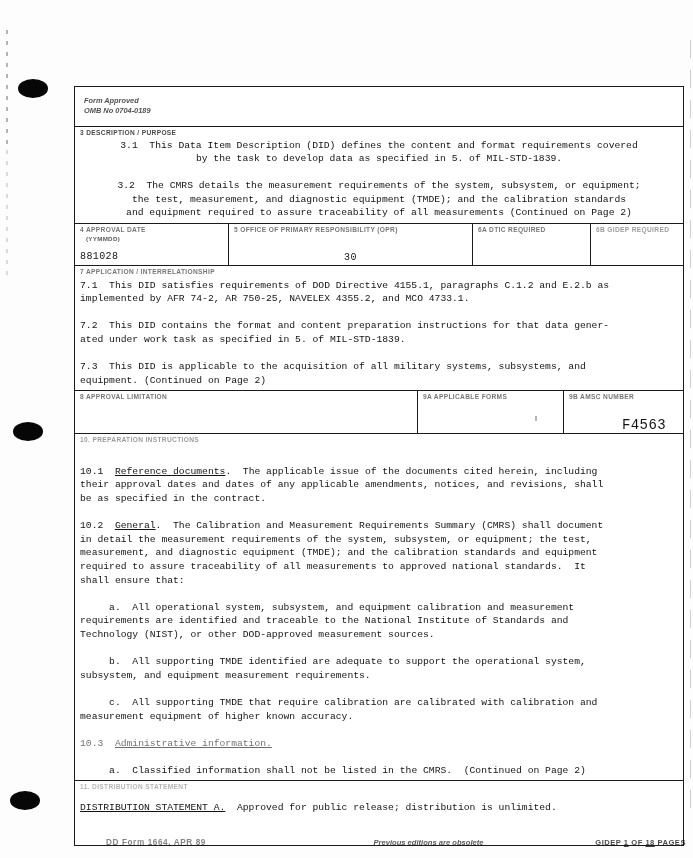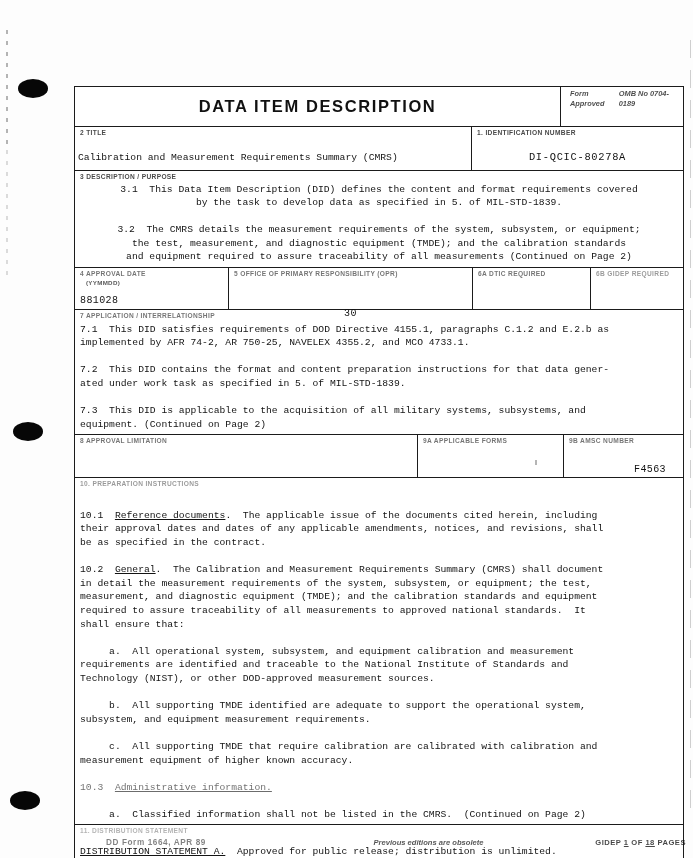--- a/index.html
+++ b/index.html
@@ -102,21 +102,21 @@
   #doc-title {
     font-family: "Liberation Sans", sans-serif;
     font-size: 16.5px;
     font-weight: bold;
     letter-spacing: 1.6px;
     color: #111;
   }
   #banner .omb-cell {
     width: 122px;
     display: flex;
-    flex-direction: row;
+    flex-direction: column;
     justify-content: center;
     padding-left: 9px;
   }
   .omb-line {
     font-family: "Liberation Sans", sans-serif;
     font-size: 7.4px;
     font-weight: bold;
     font-style: italic;
     line-height: 10px;
     color: #1d1d1d;
@@ -178,21 +178,21 @@
 
   
   #row-limit { height: 43px; }
   #row-limit .c-limit { width: 343px; }
   #row-limit .c-forms { width: 146px; }
   #row-limit .c-amsc  { flex: 1; }
   #amsc-value {
     position: absolute;
     right: 17px;
     bottom: 1px;
-    font-size: 10px;
+    font-size: 14px;
     letter-spacing: .4px;
   }
   .faint-speck {
     position: absolute;
     width: 2px; height: 5px;
     background: #6b6b6b;
     opacity: .5;
   }
 
   
@@ -249,39 +249,26 @@
   <div class="edge-ticks lower"></div>
   <div class="right-edge"></div>
 
   <div class="punch" style="left:18px; top:79px;"></div>
   <div class="punch" style="left:13px; top:422px;"></div>
   <div class="punch" style="left:10px; top:791px;"></div>
 
   <div id="form">
 
     <div class="row" id="banner">
-      <div class="cell title-cell">
-        <div id="doc-title">DATA ITEM DESCRIPTION</div>
-      </div>
       <div class="cell omb-cell">
         <div class="omb-line">Form Approved</div>
         <div class="omb-line">OMB No 0704-0189</div>
       </div>
     </div>
 
-    <div class="row" id="row-title">
-      <div class="cell c-title">
-        <div class="fld-label">2 TITLE</div>
-        <div class="body-text" id="title-value">Calibration and Measurement Requirements Summary (CMRS)</div>
-      </div>
-      <div class="cell c-ident">
-        <div class="fld-label">1. IDENTIFICATION NUMBER</div>
-        <div class="body-text" id="ident-value">DI-QCIC-80278A</div>
-      </div>
-    </div>
 
     <div class="row" id="row-desc">
       <div class="cell c-desc">
         <div class="fld-label">3 DESCRIPTION / PURPOSE</div>
         <div class="body-text" id="desc-body">3.1  This Data Item Description (DID) defines the content and format requirements covered
 by the task to develop data as specified in 5. of MIL-STD-1839.
 
 3.2  The CMRS details the measurement requirements of the system, subsystem, or equipment;
 the test, measurement, and diagnostic equipment (TMDE); and the calibration standards
 and equipment required to assure traceability of all measurements (Continued on Page 2)</div>
@@ -289,21 +276,21 @@
     </div>
 
     <div class="row" id="row-approval">
       <div class="cell c-appdate">
         <div class="fld-label smudge">4 APPROVAL DATE</div>
         <div class="fld-sub">(YYMMDD)</div>
         <div class="body-text val-line">881028</div>
       </div>
       <div class="cell c-opr">
         <div class="fld-label smudge">5 OFFICE OF PRIMARY RESPONSIBILITY (OPR)</div>
-        <div class="body-text val-line ctr" style="margin-top:28px">30</div>
+        <div class="body-text val-line ctr" style="margin-top:16px">30</div>
       </div>
       <div class="cell c-dtic">
         <div class="fld-label smudge">6a DTIC REQUIRED</div>
         <div class="body-text val-line ctr"></div>
       </div>
       <div class="cell c-gidep">
         <div class="fld-label smudge2">6b GIDEP REQUIRED</div>
         <div class="body-text val-line ctr"></div>
       </div>
     </div>

